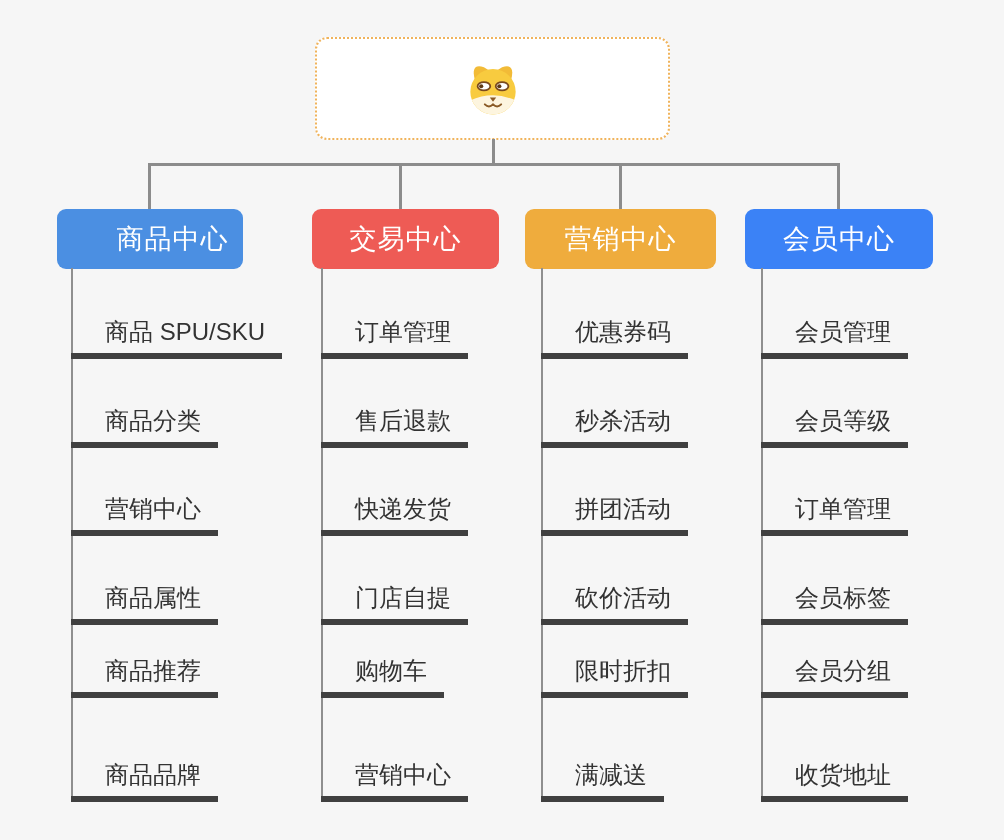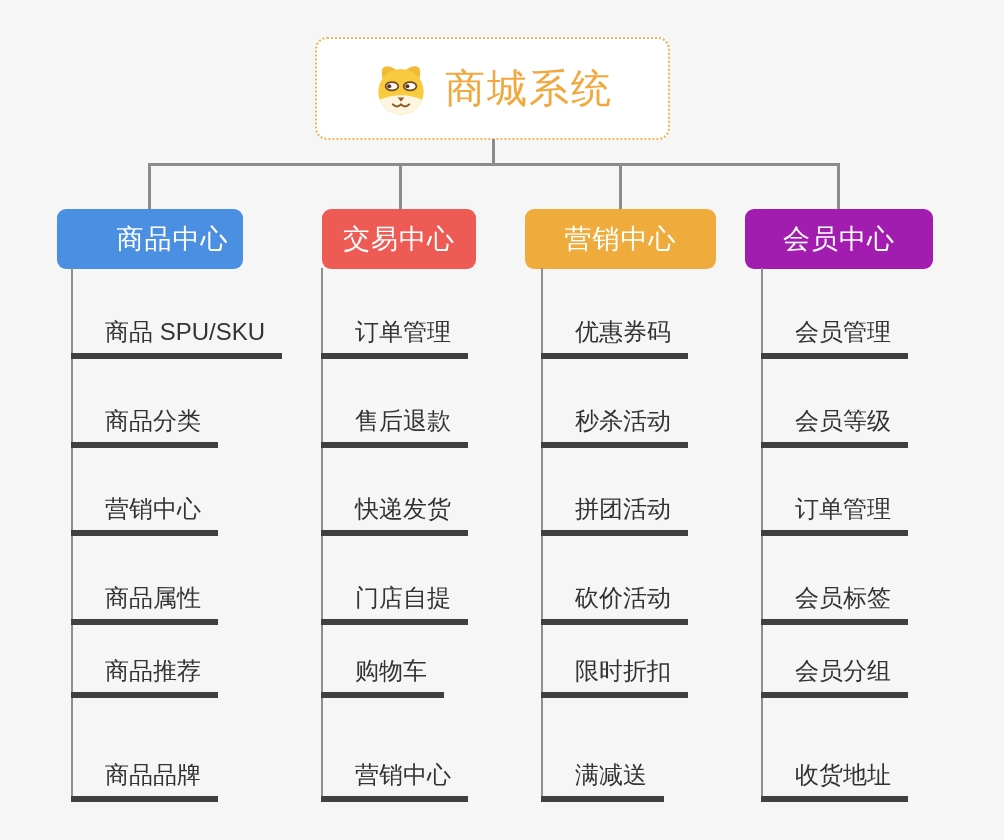--- a/index.html
+++ b/index.html
@@ -27,23 +27,23 @@
   .drop{top:163px;width:3px;height:48px;}
   .drop.d0{left:148px}.drop.d1{left:399px}.drop.d2{left:619px}.drop.d3{left:837px}
   
   .branch-node{
     position:absolute;top:209px;height:60px;border-radius:9px;
     display:flex;align-items:center;justify-content:center;
     color:#ffffff;font-size:27px;letter-spacing:1px;white-space:nowrap;
     box-sizing:border-box;
   }
   .branch-node.b0{left:57px; width:186px;background:#4B8FE2;padding-left:45px;}
-  .branch-node.b1{left:322px;width:154px;background:#EE5B55;}
+  .branch-node.b1{left:312px;width:187px;background:#EE5B55;}
   .branch-node.b2{left:525px;width:191px;background:#EFAC3D;}
-  .branch-node.b3{left:745px;width:188px;background:#a21caf;}
+  .branch-node.b3{left:745px;width:188px;background:#3b82f6;}
   
   .spine{position:absolute;top:268px;width:2px;height:531px;background:#8f8f8f;}
   .spine.c0{left:71px}.spine.c1{left:321px}.spine.c2{left:541px}.spine.c3{left:761px}
   
   .leaf{
     position:absolute;white-space:nowrap;
     font-size:24px;color:#333333;line-height:34px;
     padding:0 17px 4px 34px;
     border-bottom:6px solid #404040;
   }
@@ -63,21 +63,20 @@
         <circle cx="32" cy="35" r="25"></circle>
       </clipPath>
     <path d="M4 46 Q32 32 60 46 L60 64 L4 64 Z" fill="#FDF5DF" clip-path="url(#headClip)"></path>
     <ellipse cx="22" cy="29" rx="7" ry="4.6" fill="#ffffff" stroke="#7A4A1E" stroke-width="2"></ellipse>
     <circle cx="19" cy="29" r="2.3" fill="#5f3a14"></circle>
     <ellipse cx="42" cy="29" rx="7" ry="4.6" fill="#ffffff" stroke="#7A4A1E" stroke-width="2"></ellipse>
     <circle cx="39" cy="29" r="2.3" fill="#5f3a14"></circle>
     <path d="M28.5 41.5 L35.5 41.5 L32 46 Z" fill="#8a5a26"></path>
     <path d="M23 49 Q27.5 53.5 32 49 Q36.5 53.5 41 49" stroke="#8a5a26" stroke-width="2.2" fill="none" stroke-linecap="round"></path>
   </svg>
-  <span class="root-title">商城系统</span>
 </div>
 
 <div class="line trunk"></div>
 <div class="line rail"></div>
 <div class="line drop d0"></div>
 <div class="line drop d1"></div>
 <div class="line drop d2"></div>
 <div class="line drop d3"></div>
 
 <div class="branch-node b0">商品中心</div>

